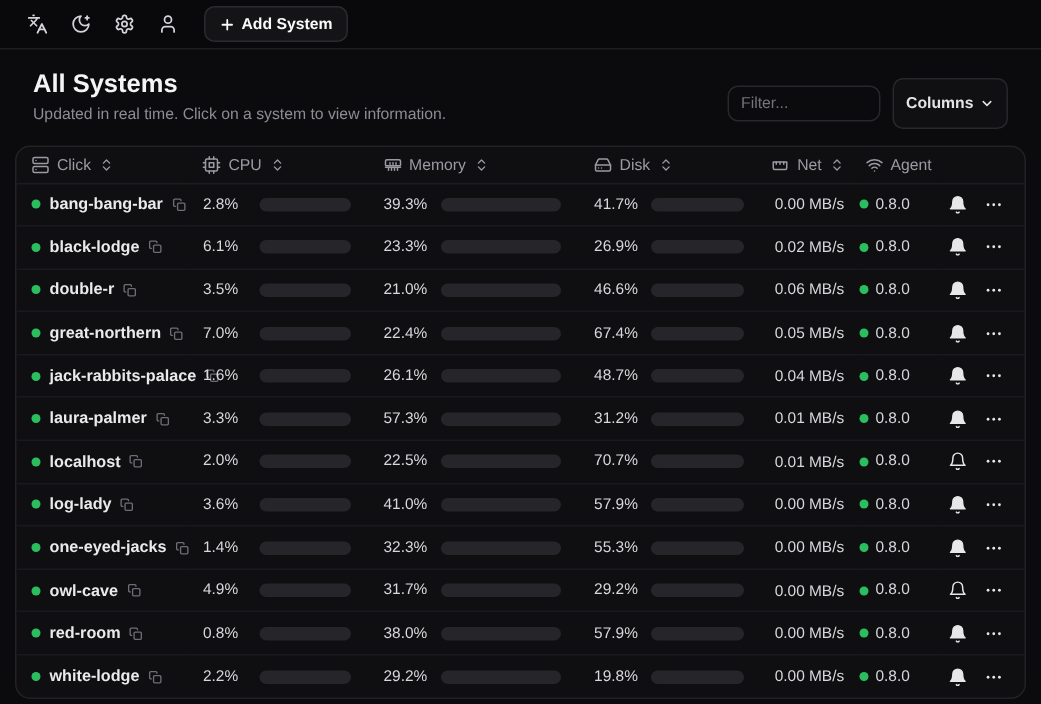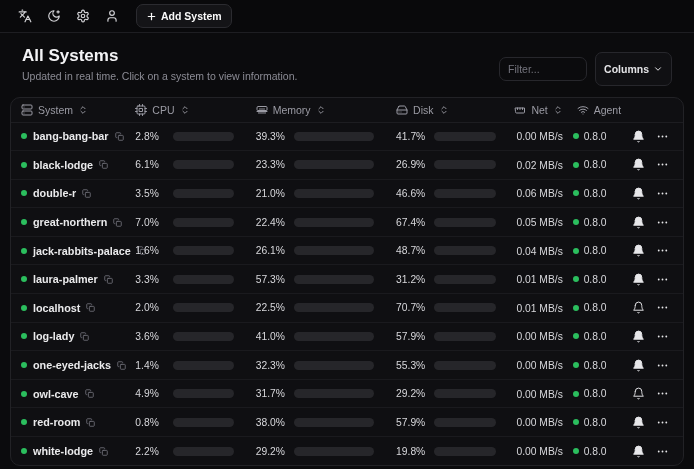--- a/index.html
+++ b/index.html
@@ -45,21 +45,21 @@
     font-family:"Liberation Sans", sans-serif;
   }
 
   
   main { padding:13px 10px 0 10px; }
   .page-head { display:flex; justify-content:space-between; align-items:flex-start; padding:0 12px; margin-bottom:11px; }
   h1 { font-size:17px; font-weight:700; color:#f4f4f6; }
   .subtitle { margin-top:4px; font-size:10.5px; color:#8c8c95; }
   .controls { display:flex; align-items:center; gap:8px; margin-top:6px; }
   .filter-input {
-    width:88px; height:24px; background:transparent;
+    width:102px; height:24px; background:transparent;
     border:1px solid #27272c; border-radius:7px; color:#e4e4e7;
     font-size:10.5px; padding:0 8px; outline:none;
     font-family:"Liberation Sans", sans-serif;
   }
   .filter-input::placeholder { color:#74747d; }
   .columns-btn {
     display:flex; align-items:center; gap:4px;
     background:#101013; border:1px solid #27272c; color:#e4e4e7;
     font-size:10.5px; font-weight:600; height:24px; padding:16px 8px; border-radius:7px; cursor:pointer;
     font-family:"Liberation Sans", sans-serif;
@@ -186,21 +186,21 @@
           <th>
               <span class="hcell">
             <span>
                   <svg width="12" height="12" viewBox="0 0 24 24" fill="none" stroke="currentColor" stroke-width="2" stroke-linecap="round" stroke-linejoin="round">
                     <rect x="2" y="2" width="20" height="8" rx="2"></rect>
                     <rect x="2" y="14" width="20" height="8" rx="2"></rect>
                     <path d="M6 6h.01"></path>
                     <path d="M6 18h.01"></path>
                   </svg>
                 </span>
-            <span>System</span>
+            <span>Click</span>
             <span>
                   <svg width="10" height="10" viewBox="0 0 24 24" fill="none" stroke="currentColor" stroke-width="2.2" stroke-linecap="round" stroke-linejoin="round">
                     <path d="m7 15 5 5 5-5"></path>
                     <path d="m7 9 5-5 5 5"></path>
                   </svg>
                 </span>
           </span>
             </th>
           <th>
               <span class="hcell">

